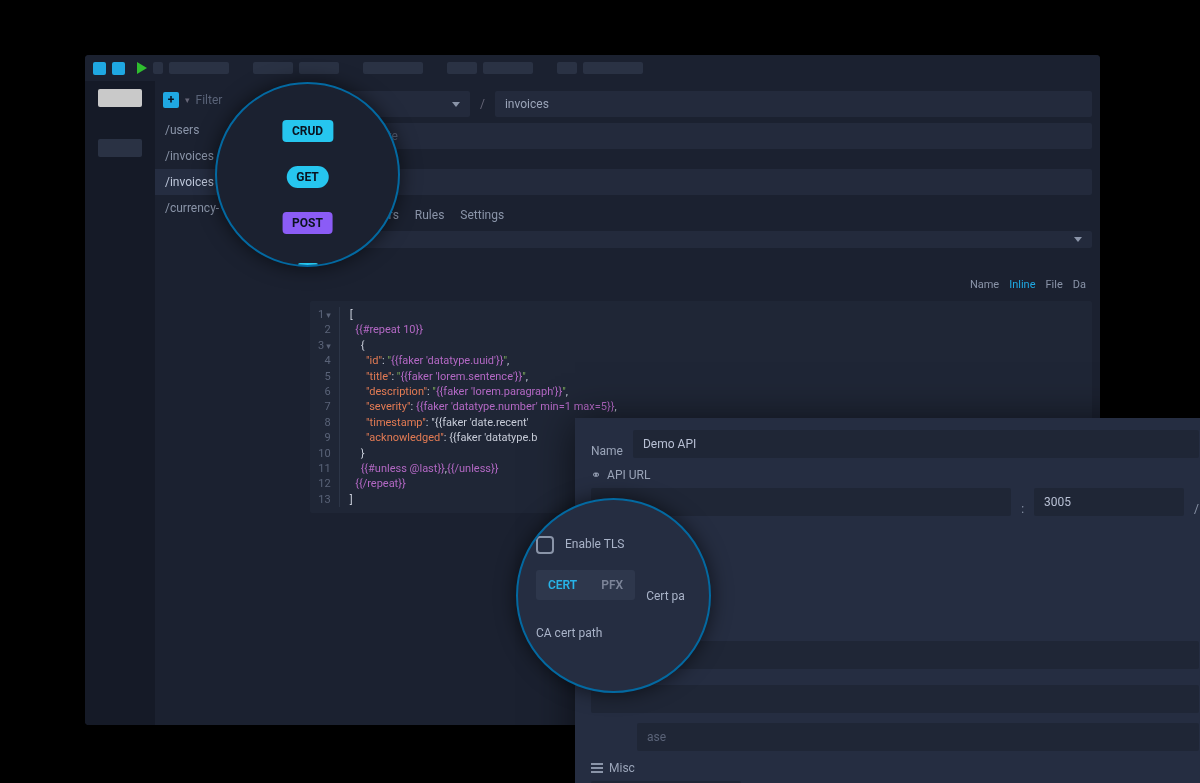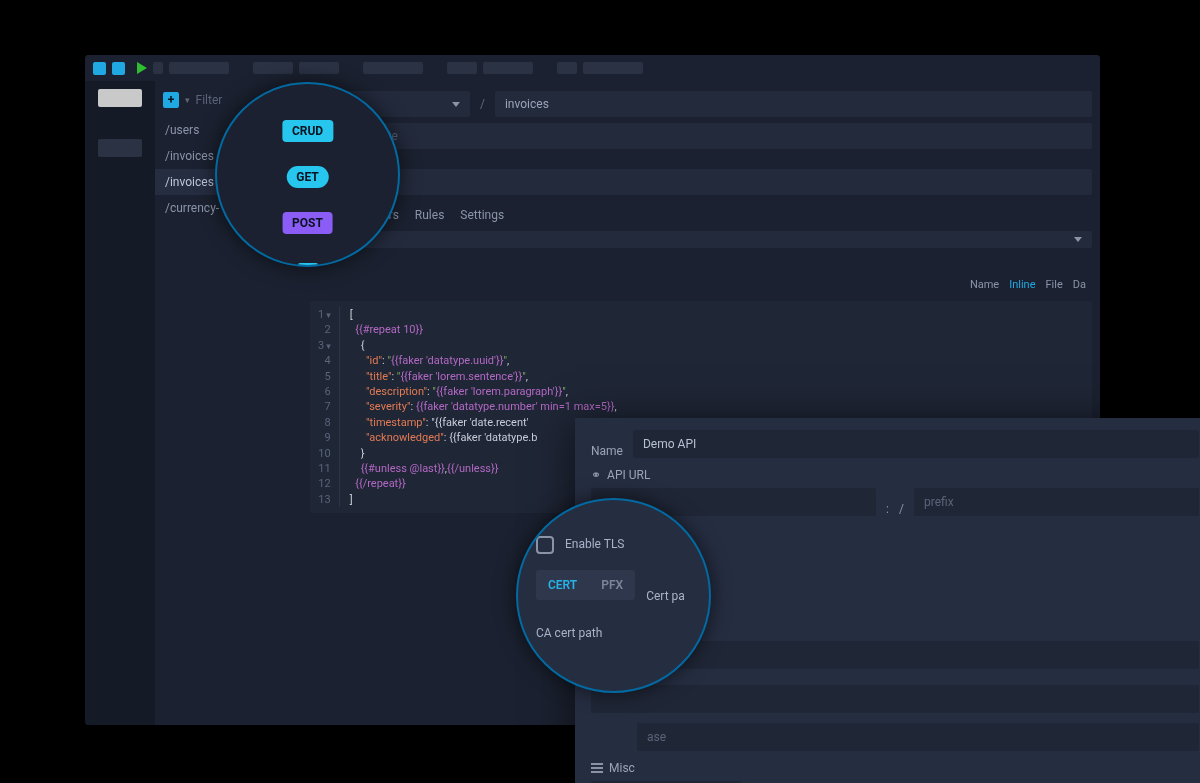--- a/index.html
+++ b/index.html
@@ -183,22 +183,22 @@
     <span class="sp-label">Name</span>
     <input class="sp-input" value="Demo API" style="">
   </div>
   <div class="sp-heading">
     <span>⚭</span>
     <span>API URL</span>
   </div>
   <div class="sp-row">
     <input class="sp-input" style="flex: 1 1 0%;">
     <span class="sp-sep">:</span>
+    <input class="sp-input" style="width: 150px; flex: 0 0 auto;" value="3005">
     <span class="sp-sep">/</span>
-    <input class="sp-input" style="flex: 1 1 0%;" placeholder="prefix">
   </div>
 
   <div style="height:115px"></div>
 
   <div class="sp-row">
     <input class="sp-input" style="flex: 1 1 0%;" value="./domain.crt">
   </div>
   <div style="height:6px"></div>
   <div class="sp-row">
     <input class="sp-input" style="flex: 1 1 0%;">

